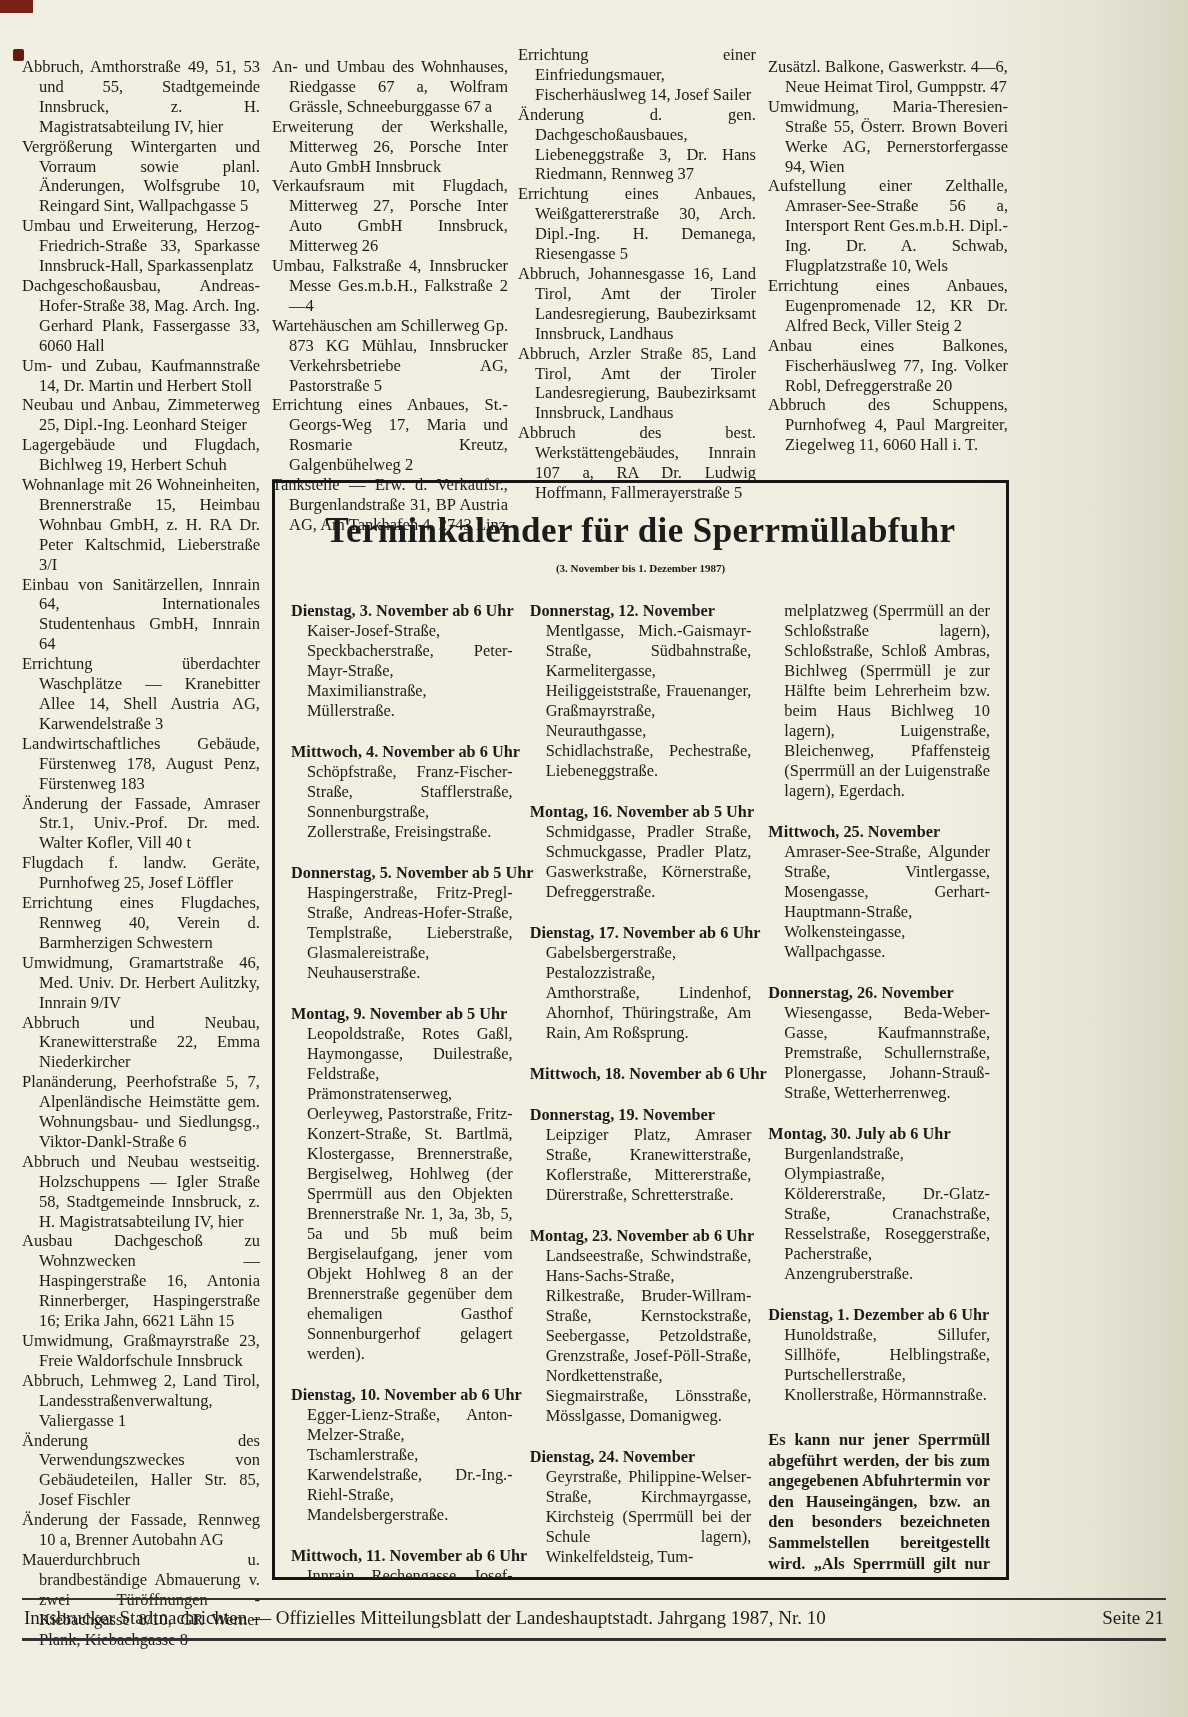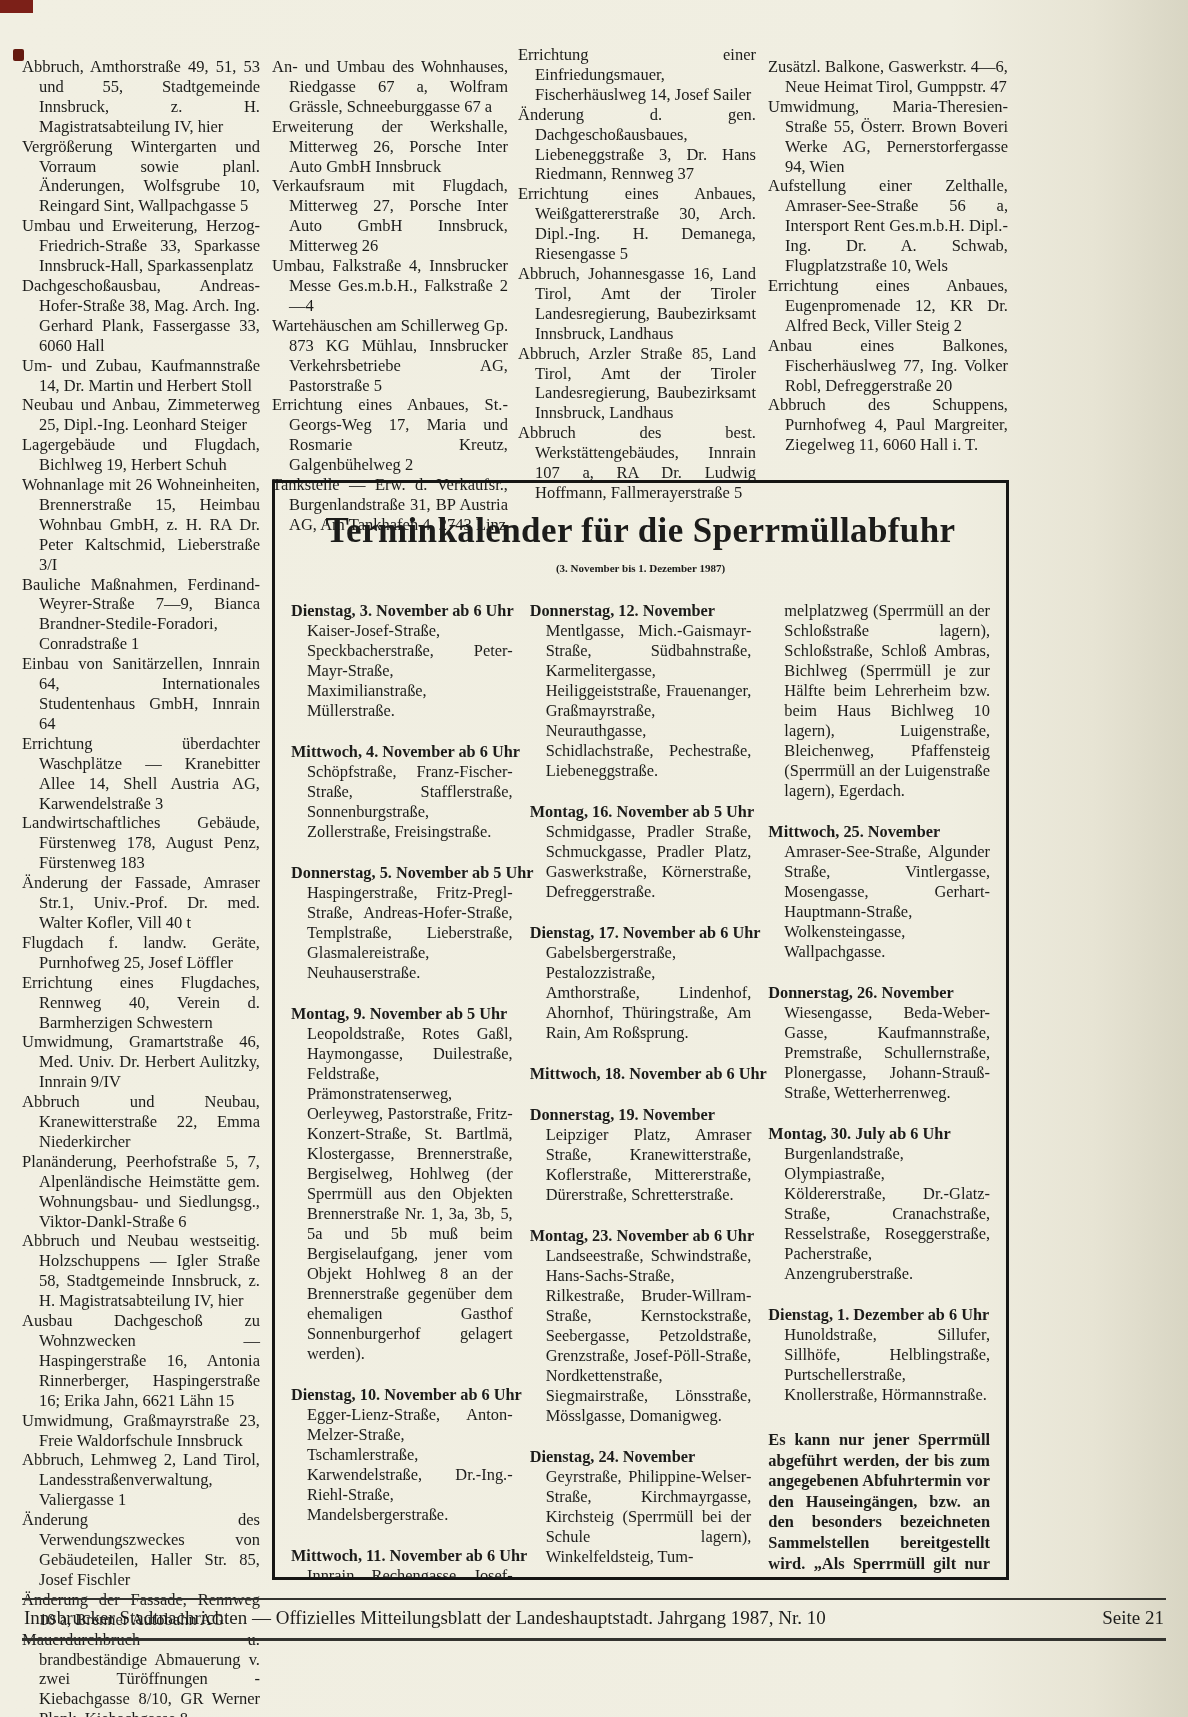--- a/index.html
+++ b/index.html
@@ -67,21 +67,20 @@
 
   <div class="col notices" style="left:22px; top:57px; width:238px;">
       <p class="notice">Abbruch, Amthorstraße 49, 51, 53 und 55, Stadtgemeinde Innsbruck, z. H. Magistratsabteilung IV, hier</p>
       <p class="notice">Vergrößerung Wintergarten und Vorraum sowie planl. Änderungen, Wolfsgrube 10, Reingard Sint, Wallpachgasse 5</p>
       <p class="notice">Umbau und Erweiterung, Herzog-Friedrich-Straße 33, Sparkasse Innsbruck-Hall, Sparkassenplatz</p>
       <p class="notice">Dachgeschoßausbau, Andreas-Hofer-Straße 38, Mag. Arch. Ing. Gerhard Plank, Fassergasse 33, 6060 Hall</p>
       <p class="notice">Um- und Zubau, Kaufmannstraße 14, Dr. Martin und Herbert Stoll</p>
       <p class="notice">Neubau und Anbau, Zimmeterweg 25, Dipl.-Ing. Leonhard Steiger</p>
       <p class="notice">Lagergebäude und Flugdach, Bichlweg 19, Herbert Schuh</p>
       <p class="notice">Wohnanlage mit 26 Wohneinheiten, Brennerstraße 15, Heimbau Wohnbau GmbH, z. H. RA Dr. Peter Kaltschmid, Lieberstraße 3/I</p>
-      <p class="notice">Bauliche Maßnahmen, Ferdinand-Weyrer-Straße 7—9, Bianca Brandner-Stedile-Foradori, Conradstraße 1</p>
       <p class="notice">Einbau von Sanitärzellen, Innrain 64, Internationales Studentenhaus GmbH, Innrain 64</p>
       <p class="notice">Errichtung überdachter Waschplätze — Kranebitter Allee 14, Shell Austria AG, Karwendelstraße 3</p>
       <p class="notice">Landwirtschaftliches Gebäude, Fürstenweg 178, August Penz, Fürstenweg 183</p>
       <p class="notice">Änderung der Fassade, Amraser Str.1, Univ.-Prof. Dr. med. Walter Kofler, Vill 40 t</p>
       <p class="notice">Flugdach f. landw. Geräte, Purnhofweg 25, Josef Löffler</p>
       <p class="notice">Errichtung eines Flugdaches, Rennweg 40, Verein d. Barmherzigen Schwestern</p>
       <p class="notice">Umwidmung, Gramartstraße 46, Med. Univ. Dr. Herbert Aulitzky, Innrain 9/IV</p>
       <p class="notice">Abbruch und Neubau, Kranewitterstraße 22, Emma Niederkircher</p>
       <p class="notice">Planänderung, Peerhofstraße 5, 7, Alpenländische Heimstätte gem. Wohnungsbau- und Siedlungsg., Viktor-Dankl-Straße 6</p>
       <p class="notice">Abbruch und Neubau westseitig. Holzschuppens — Igler Straße 58, Stadtgemeinde Innsbruck, z. H. Magistratsabteilung IV, hier</p>

